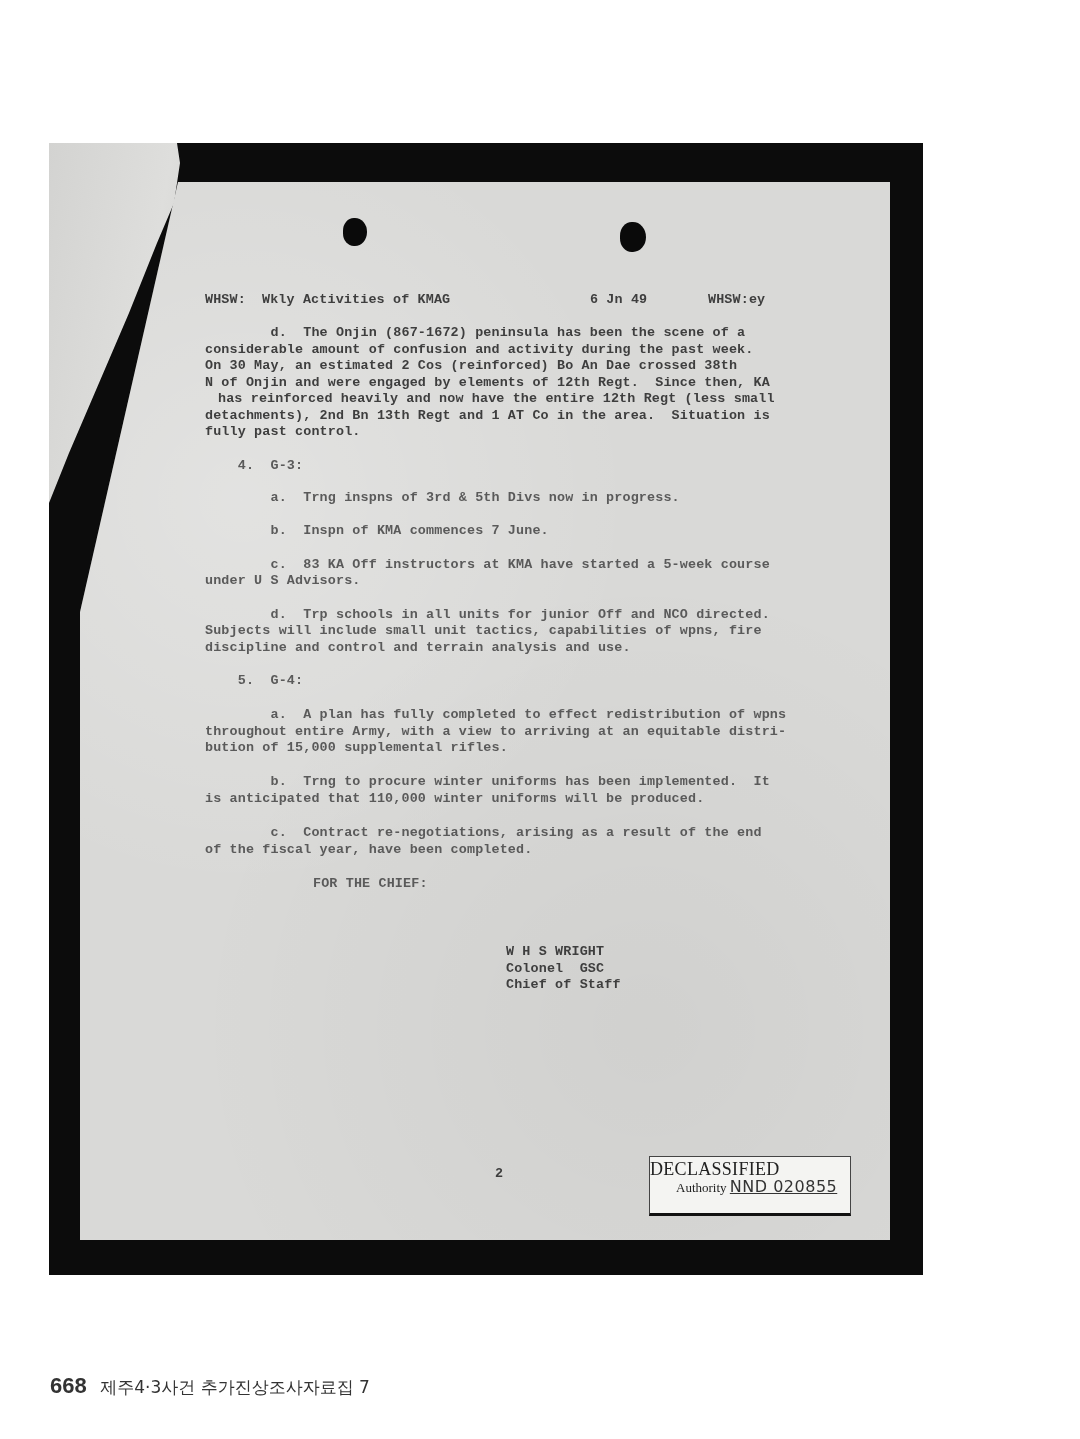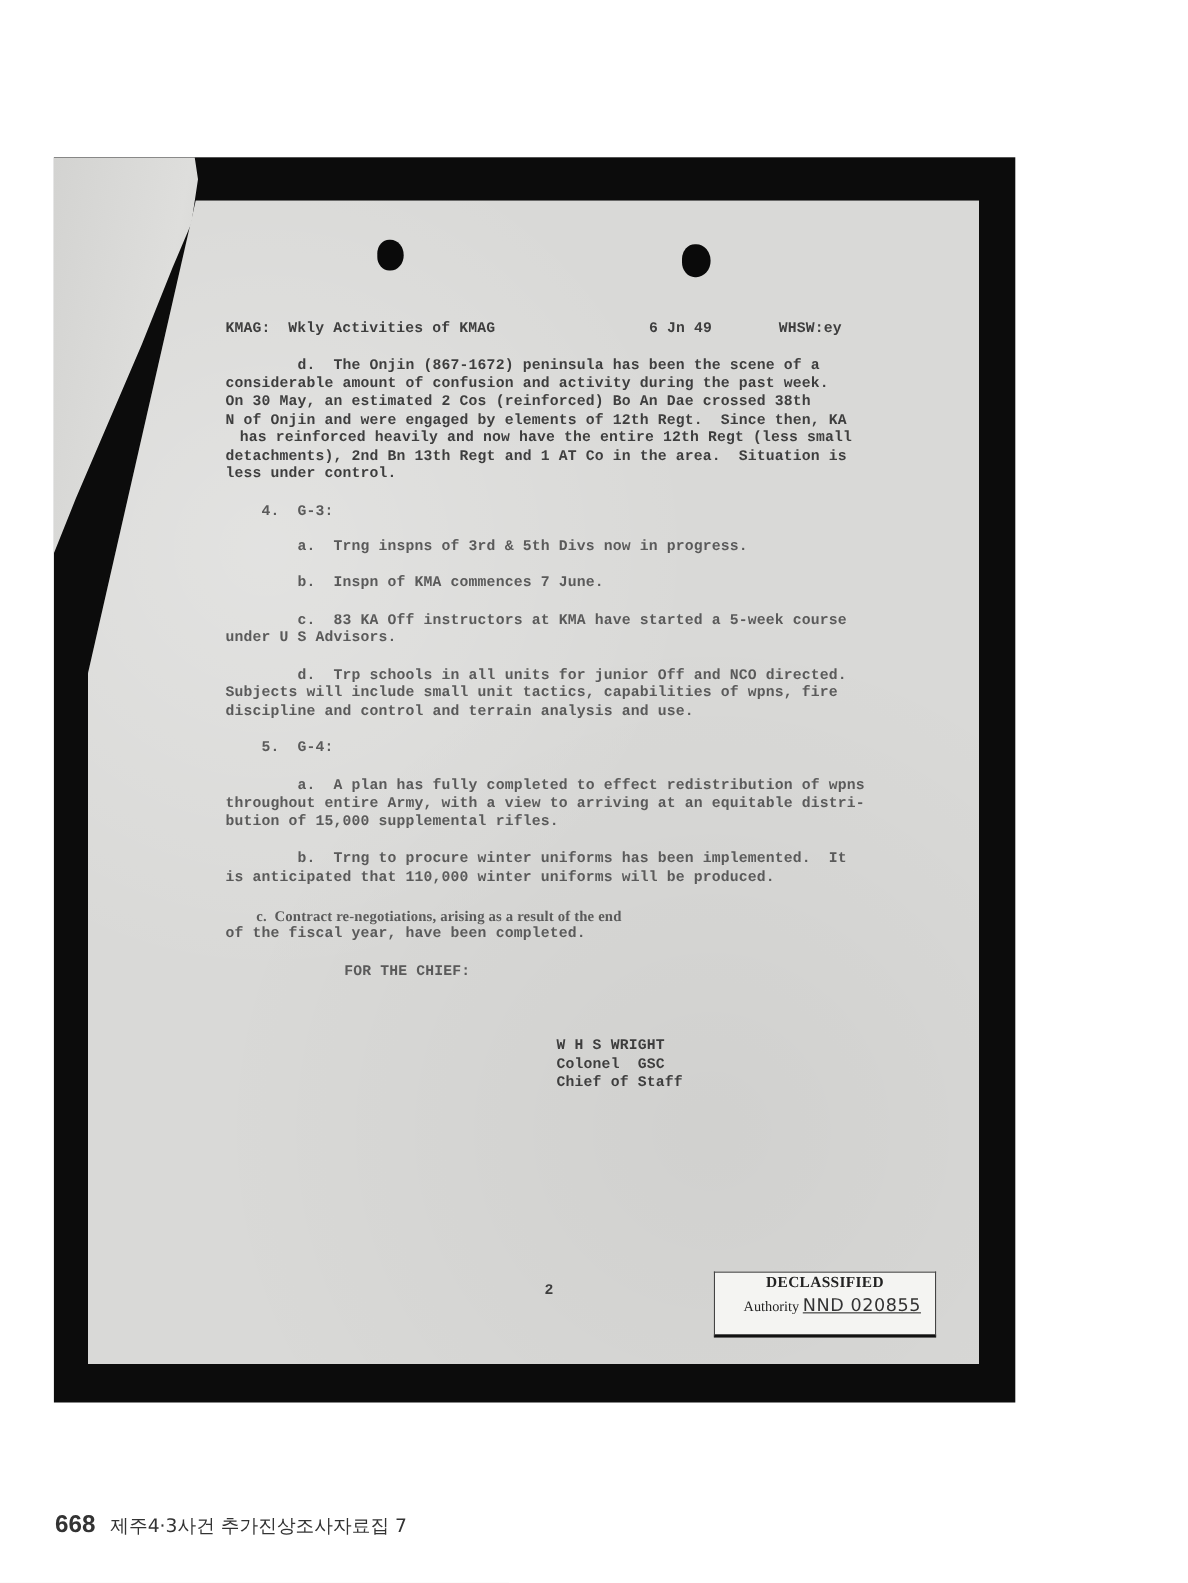--- a/index.html
+++ b/index.html
@@ -32,72 +32,72 @@
     .type {
       position: absolute; font-family: "Liberation Mono", monospace; font-size: 13.4px; line-height: 16.4px;
       color: #3e3e3e; white-space: pre; letter-spacing: 0.15px; font-weight: bold;
     }
     .faint { color: #5a5a5a; }
     .decl {
       position: absolute; left: 649px; top: 1156px; width: 200px; height: 56px;
       background: #f4f4f2; border: 1px solid #444; border-bottom: 3px solid #111;
       font-family: "Liberation Serif", serif; color: #222;
     }
-    .decl .title { position: absolute; left: 0; right: 0; top: 2px; text-align: center; font-weight: bold; font-size: 14px; letter-spacing: 0.3px; }
+    .decl .title { position: absolute; left: 0; right: 0; top: 2px; text-align: left; font-weight: normal; font-size: 18px; letter-spacing: 0.3px; }
     .decl .auth { position: absolute; left: 26px; top: 20px; font-size: 13px; }
     .decl .num { font-family: "DejaVu Sans", sans-serif; font-size: 16px; text-decoration: underline; letter-spacing: 0.5px; color: #333; }
     .footer {
       position: absolute; left: 50px; top: 1373px; font-size: 20px; color: #2d2d2d; text-align: right;
     }
     .footer .page { font-weight: bold; font-size: 22px; margin-right: 8px; color: #333; }
     .footer .book { font-family: "DejaVu Sans", sans-serif; font-size: 17px; color: #333; }
   </style>
 </head>
 <body>
 
 <div class="scan-frame"></div>
 <div class="curl"></div>
 <div class="paper"></div>
 <div class="punch left"></div>
 <div class="punch right"></div>
 
-<div class="type" style="left:205px; top:292px;">KMAG:</div>
+<div class="type" style="left:205px; top:292px;">WHSW:</div>
 <div class="type" style="left:262px; top:292px;">Wkly Activities of KMAG</div>
 <div class="type" style="left:590px; top:292px;">6 Jn 49</div>
 <div class="type" style="left:708px; top:292px;">WHSW:ey</div>
 
 <div>
   <div class="type" style="left:205px; top:325px;">        d.  The Onjin (867-1672) peninsula has been the scene of a</div>
   <div class="type" style="left:205px; top:342px;">considerable amount of confusion and activity during the past week.</div>
   <div class="type" style="left:205px; top:358px;">On 30 May, an estimated 2 Cos (reinforced) Bo An Dae crossed 38th</div>
   <div class="type" style="left:205px; top:375px;">N of Onjin and were engaged by elements of 12th Regt.  Since then, KA</div>
   <div class="type" style="left:218px; top:391px;">has reinforced heavily and now have the entire 12th Regt (less small</div>
   <div class="type" style="left:205px; top:408px;">detachments), 2nd Bn 13th Regt and 1 AT Co in the area.  Situation is</div>
-  <div class="type" style="left:205px; top:424px;">less under control.</div>
+  <div class="type" style="left:205px; top:424px;">fully past control.</div>
 </div>
 
 <div>
   <div class="type faint" style="left:205px; top:458px;">    4.  G-3:</div>
   <div class="type faint" style="left:205px; top:490px;">        a.  Trng inspns of 3rd &amp; 5th Divs now in progress.</div>
   <div class="type faint" style="left:205px; top:523px;">        b.  Inspn of KMA commences 7 June.</div>
   <div class="type faint" style="left:205px; top:557px;">        c.  83 KA Off instructors at KMA have started a 5-week course</div>
   <div class="type faint" style="left:205px; top:573px;">under U S Advisors.</div>
   <div class="type faint" style="left:205px; top:607px;">        d.  Trp schools in all units for junior Off and NCO directed.</div>
   <div class="type faint" style="left:205px; top:623px;">Subjects will include small unit tactics, capabilities of wpns, fire</div>
   <div class="type faint" style="left:205px; top:640px;">discipline and control and terrain analysis and use.</div>
 </div>
 
 <div>
   <div class="type faint" style="left:205px; top:673px;">    5.  G-4:</div>
   <div class="type faint" style="left:205px; top:707px;">        a.  A plan has fully completed to effect redistribution of wpns</div>
   <div class="type faint" style="left:205px; top:724px;">throughout entire Army, with a view to arriving at an equitable distri-</div>
   <div class="type faint" style="left:205px; top:740px;">bution of 15,000 supplemental rifles.</div>
   <div class="type faint" style="left:205px; top:774px;">        b.  Trng to procure winter uniforms has been implemented.  It</div>
   <div class="type faint" style="left:205px; top:791px;">is anticipated that 110,000 winter uniforms will be produced.</div>
-  <div class="type faint" style="left:205px; top:825px;font-family:Liberation Serif, serif;">        c.  Contract re-negotiations, arising as a result of the end</div>
+  <div class="type faint" style="left:205px; top:825px;">        c.  Contract re-negotiations, arising as a result of the end</div>
   <div class="type faint" style="left:205px; top:842px;">of the fiscal year, have been completed.</div>
 </div>
 
 <div class="type faint" style="left:313px; top:876px;">FOR THE CHIEF:</div>
 
 <div>
   <div class="type" style="left:506px; top:944px;">W H S WRIGHT</div>
   <div class="type" style="left:506px; top:961px;">Colonel  GSC</div>
   <div class="type" style="left:506px; top:977px;">Chief of Staff</div>
 </div>

